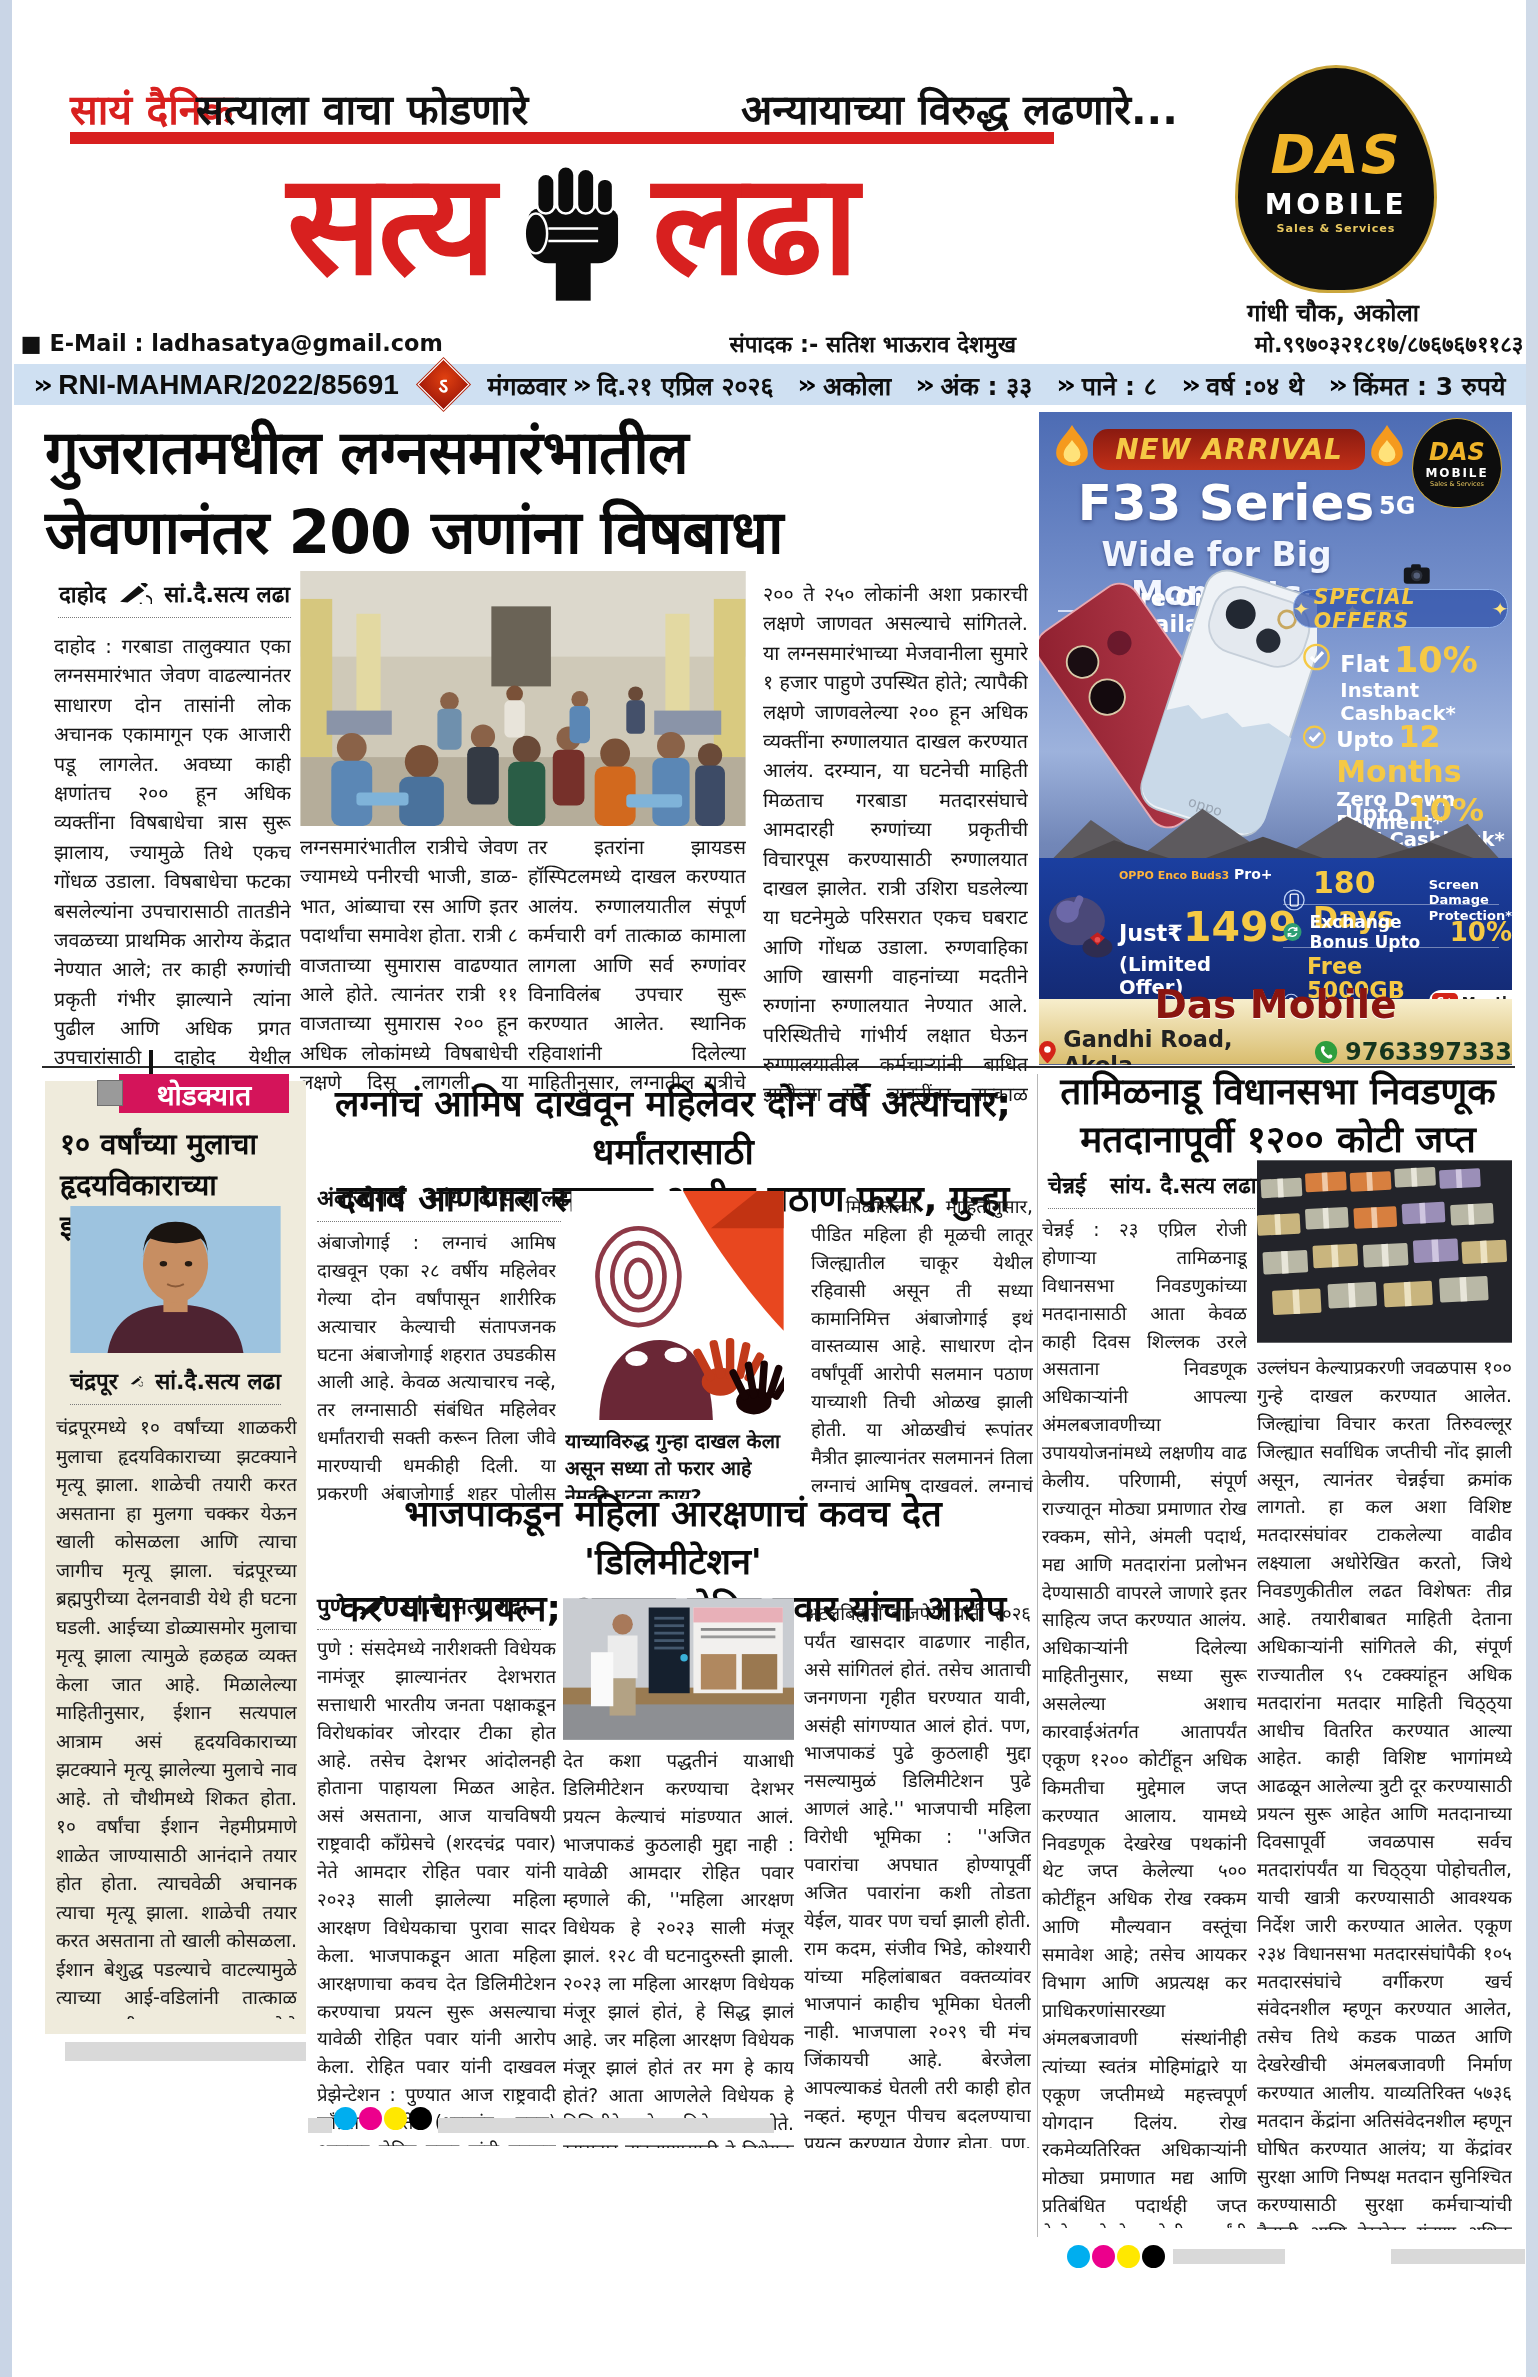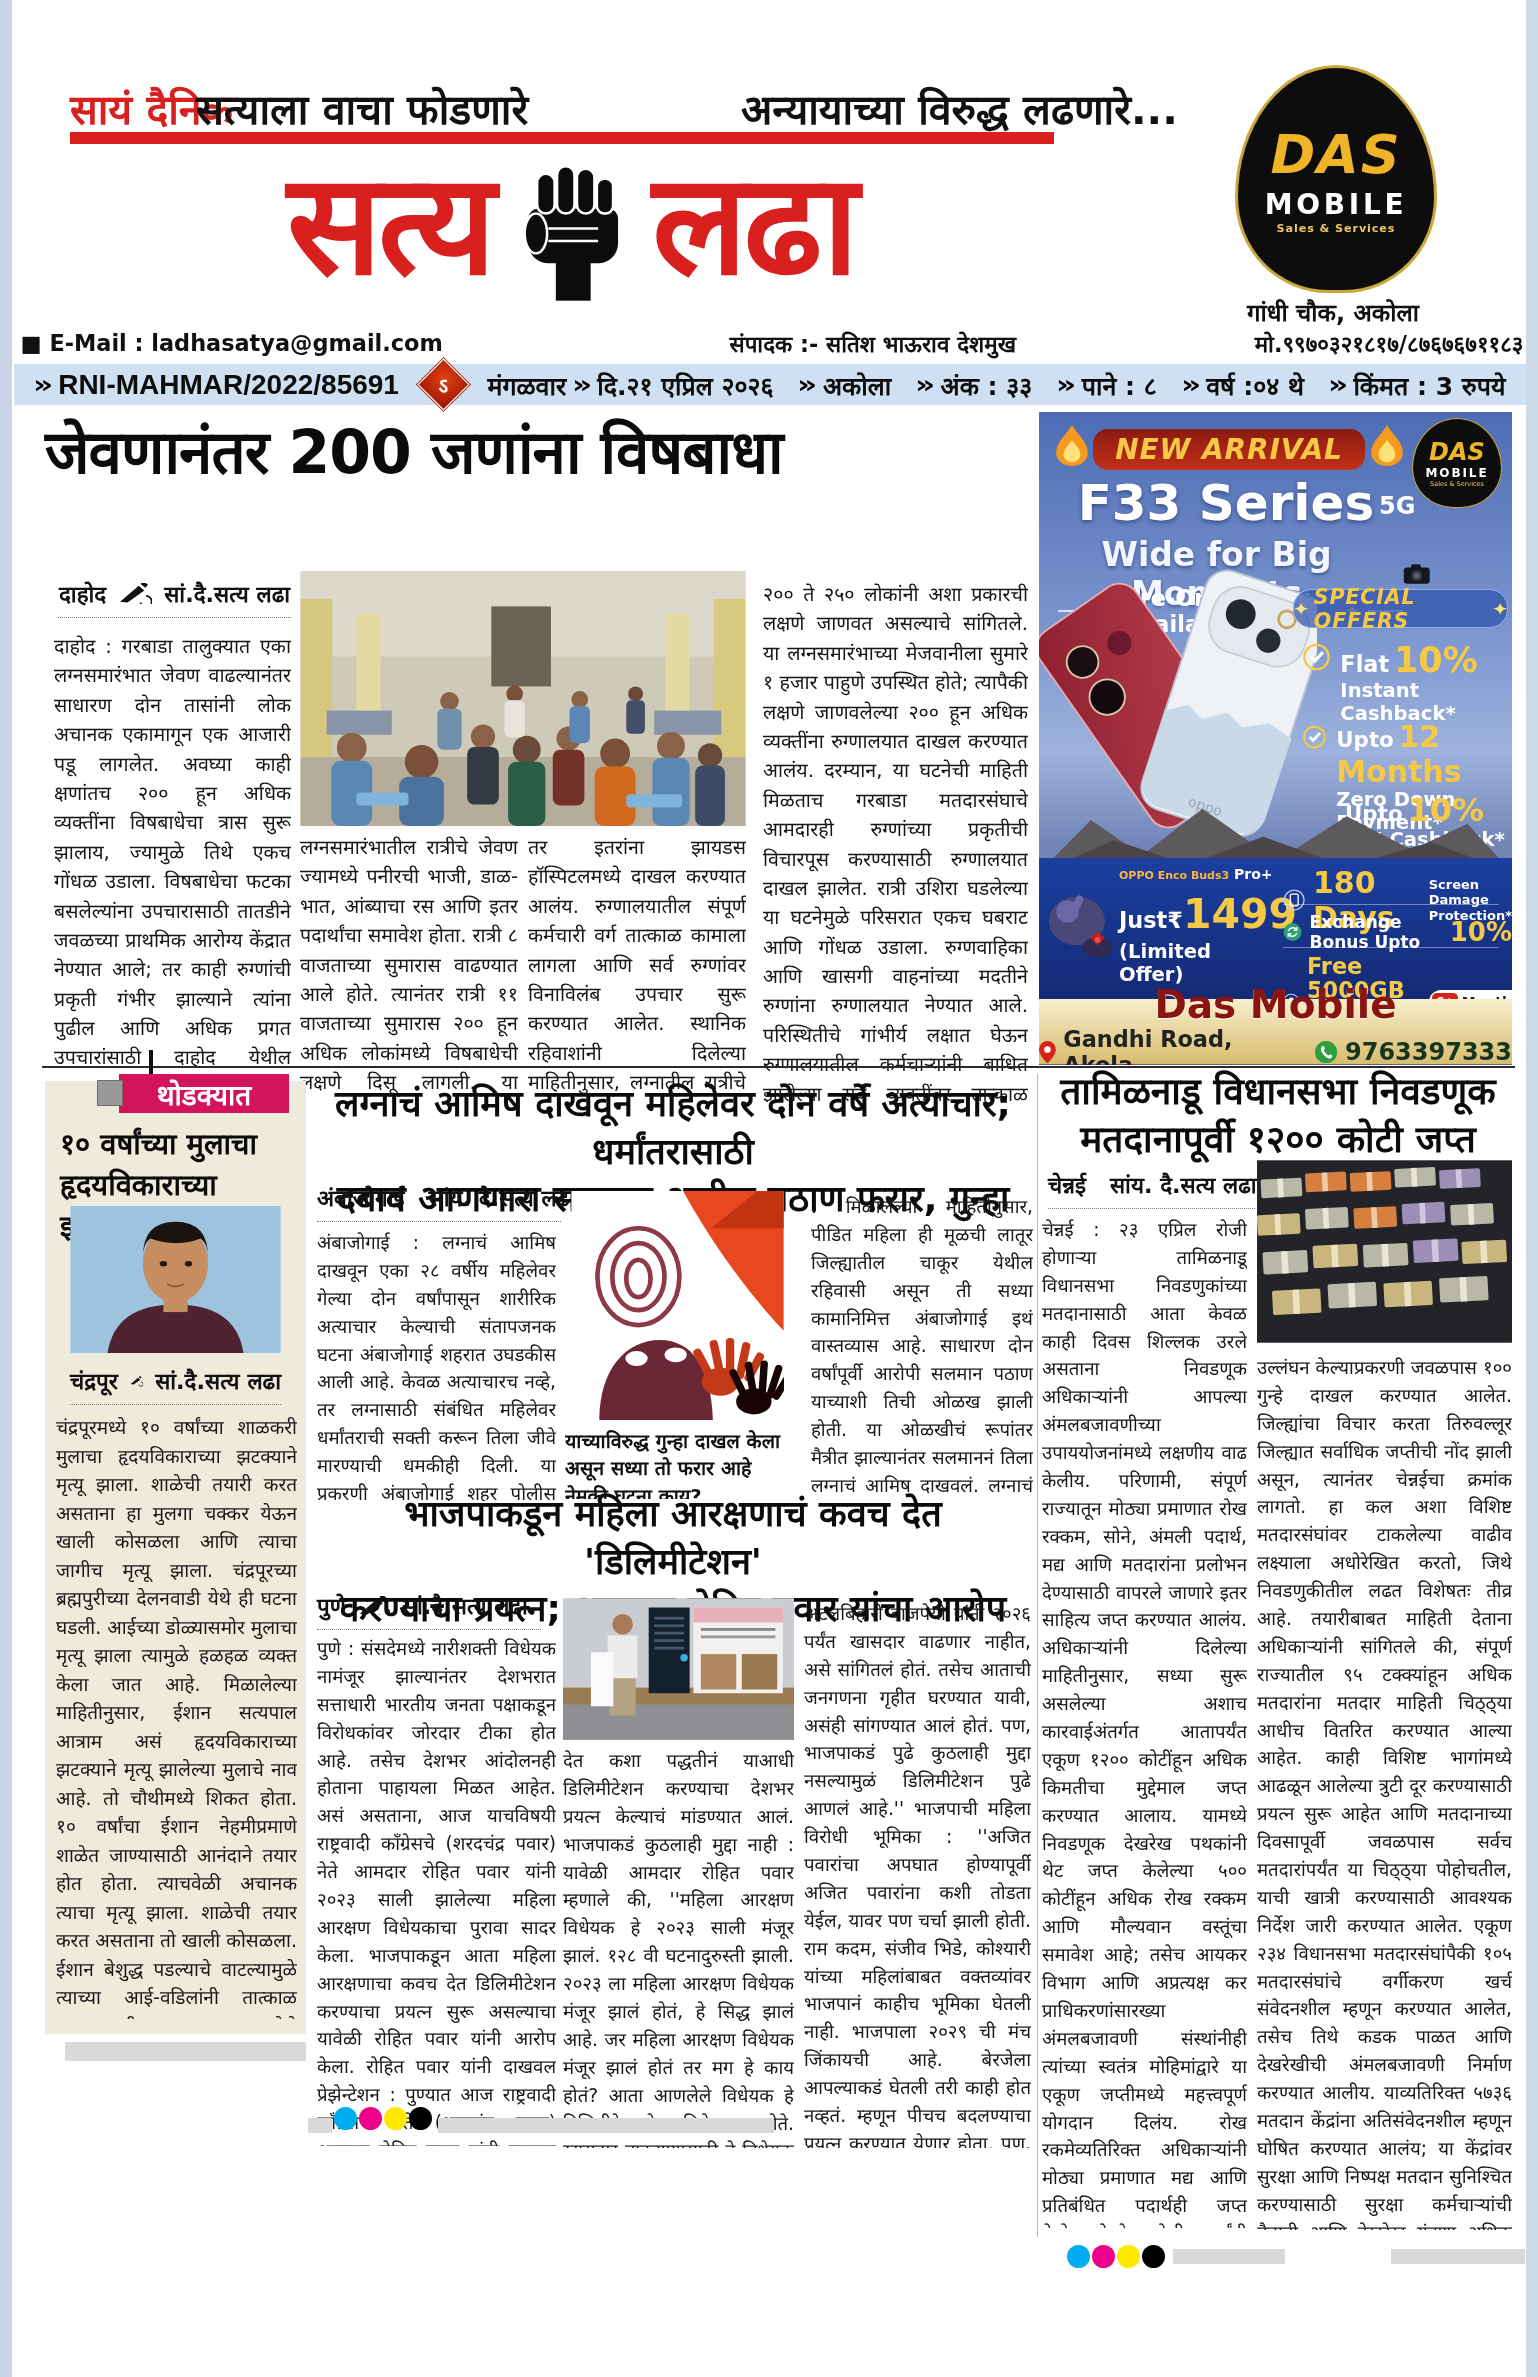--- a/index.html
+++ b/index.html
@@ -92,20 +92,21 @@
         <span class="chev">»</span>
       <span>वर्ष :०४ थे</span>
       </span>
     <span class="ibar-item">
         <span class="chev">»</span>
       <span>किंमत : 3 रुपये</span>
       </span>
   </div>
 
   <div class="abs hl" style="left:45px;top:413px;width:990px;font-size:60px;line-height:1.33;letter-spacing:-0.9px;">
+    <div>गुजरातमधील लग्नसमारंभातील</div>
     <div>जेवणानंतर 200 जणांना विषबाधा</div>
   </div>
 
   <div class="abs byline" style="left:58px;top:578px;width:233px;justify-content:center;">
     <span>दाहोद</span>
     <svg width="34" height="20.5" viewBox="0 0 36 22">
         <path d="M2,20 L22,3 l6,5 L10,21 Z M24,1 l5,4 3,-3 -5,-4 Z" fill="#111"></path>
         <path d="M30,14 a6,6 0 1 1 -6,7" fill="none" stroke="#111" stroke-width="2"></path>
       </svg>
     <span>सां.दै.सत्य लढा</span>
@@ -448,21 +449,21 @@
       <ellipse cx="34" cy="46" rx="30" ry="26" fill="#4a4878"></ellipse>
       <circle cx="24" cy="36" r="12" fill="#6c68a8"></circle>
         <rect x="30" y="18" width="8" height="22" rx="4" fill="#6c68a8" transform="rotate(24 34 29)"></rect>
       <ellipse cx="56" cy="74" rx="16" ry="11" fill="#2e2c50"></ellipse>
       <path d="M48,64 l8,8 8,-8 -8,-6 Z" fill="#c02020"></path>
         <circle cx="56" cy="66" r="3" fill="#e85050"></circle>
     </svg>
     <div class="abs" style="left:80px;top:453px;width:158px;color:#fff;">
       <div><span style="font-size:11px;font-weight:900;color:#ffb43c;">OPPO Enco Buds3</span>
            <span style="font-size:14px;font-weight:700;">Pro+</span></div>
-      <div style="margin-top:7px;"><span style="font-size:22.4px;font-weight:800;">Just₹</span><span class="goldtxt" style="font-size:41px;">1499</span></div>
+      <div style="margin-top:20px;"><span style="font-size:22.4px;font-weight:800;">Just₹</span><span class="goldtxt" style="font-size:41px;">1499</span></div>
       <div style="font-size:19.6px;font-weight:800;margin-top:1.9px;">(Limited Offer)</div>
     </div>
     <div class="feat-row" style="left:244px;top:453px;">
       <svg width="32" height="32" viewBox="0 0 34 34">
           <circle cx="17" cy="17" r="15" fill="none" stroke="#bcd0f5" stroke-width="2"></circle>
           <rect x="11" y="8" width="12" height="18" rx="2" fill="none" stroke="#fff" stroke-width="2"></rect>
         </svg>
       <span class="goldtxt" style="font-size:30px;">180 Days</span>
       <span style="color:#fff;font-size:13px;font-weight:700;width:89px;line-height:1.2;">Screen Damage Protection*</span>
     </div>

